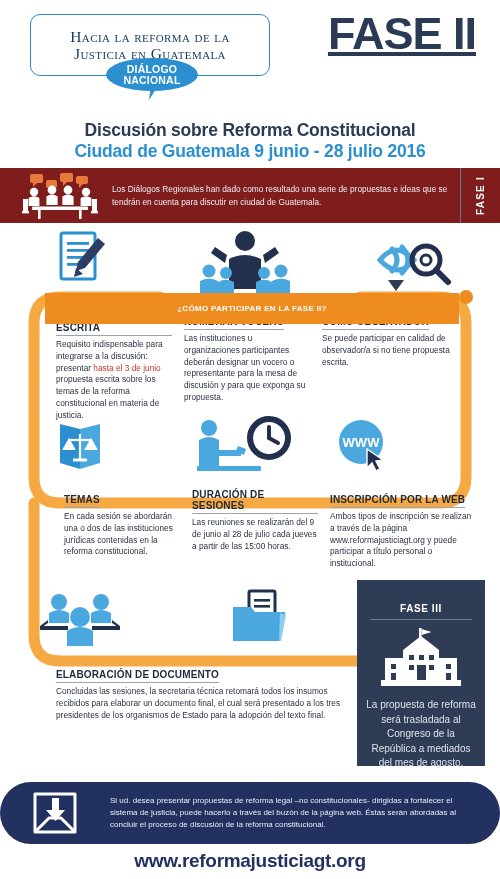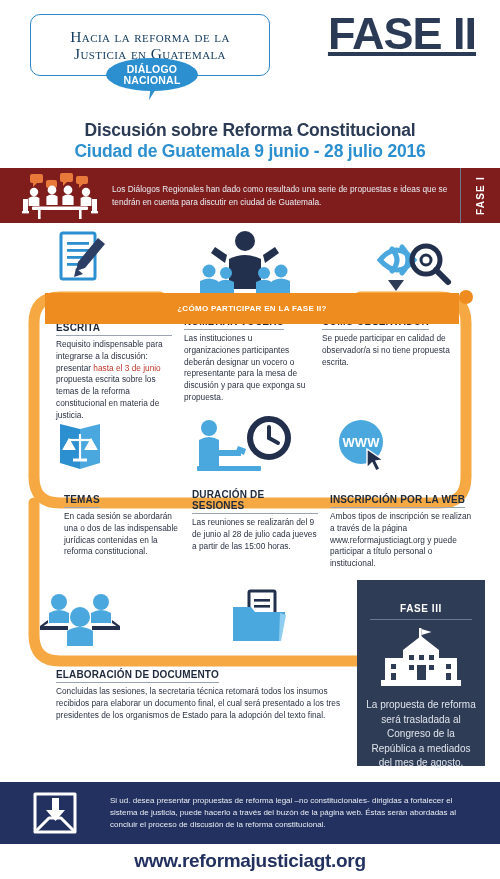--- a/index.html
+++ b/index.html
@@ -162,21 +162,21 @@
   .fase3 .f3text {
     color: #dfe4ec; font-size: 10px; line-height: 1.45;
     text-align: center; margin-top: 8px;
   }
 
   
   .footer-band {
     position: absolute; left: 0; top: 782px;
     width: 500px; height: 62px;
     background: #233160;
-    display: flex; align-items: center;
+    display: flex; align-items: center; border-radius: 31px;
   }
   .footer-icon { flex: 0 0 110px; display: flex; justify-content: center; }
   .footer-text {
     flex: 1 1 auto; padding-right: 18px;
     color: #e9edf3; font-size: 8px; line-height: 1.5;
   }
   .url {
     position: absolute; left: 0; right: 0; top: 850px;
     text-align: center;
     font-size: 19px; font-weight: bold; color: #233160;
@@ -375,21 +375,21 @@
         <circle cx="27" cy="26" r="22" fill="#4aa8de"></circle>
         <text x="27" y="31" text-anchor="middle" fill="#ffffff" font-family="Liberation Sans, sans-serif" font-size="13" font-weight="bold">WWW</text>
         <path d="M33 33 l16 11 l-7 1 l4 8 l-4 2 l-4 -8 l-5 5 z" fill="#22304d" stroke="#ffffff" stroke-width="1.4"></path>
       </svg>
     </div>
   </div>
 
   <div class="cols" style="left:56px;top:489px;width:430px;">
     <div class="col" style="flex:0 0 128px;padding-right:12px;margin-left:8px;">
       <h3>TEMAS</h3>
-      <p>En cada sesión se abordarán una o dos de las indispensable jurídicas contenidas en la reforma constitucional.</p>
+      <p>En cada sesión se abordarán una o dos de las instituciones jurídicas contenidas en la reforma constitucional.</p>
     </div>
     <div class="col" style="flex:0 0 138px;padding-right:12px;">
       <h3>DURACIÓN DE SESIONES</h3>
       <p>Las reuniones se realizarán del 9 de junio al 28 de julio cada jueves a partir de las 15:00 horas.</p>
     </div>
     <div class="col" style="flex:1 1 auto;padding-right:14px;">
       <h3>INSCRIPCIÓN POR LA WEB</h3>
       <p>Ambos tipos de inscripción se realizan a través de la página www.reformajusticiagt.org y puede participar a título personal o institucional.</p>
     </div>
   </div>

